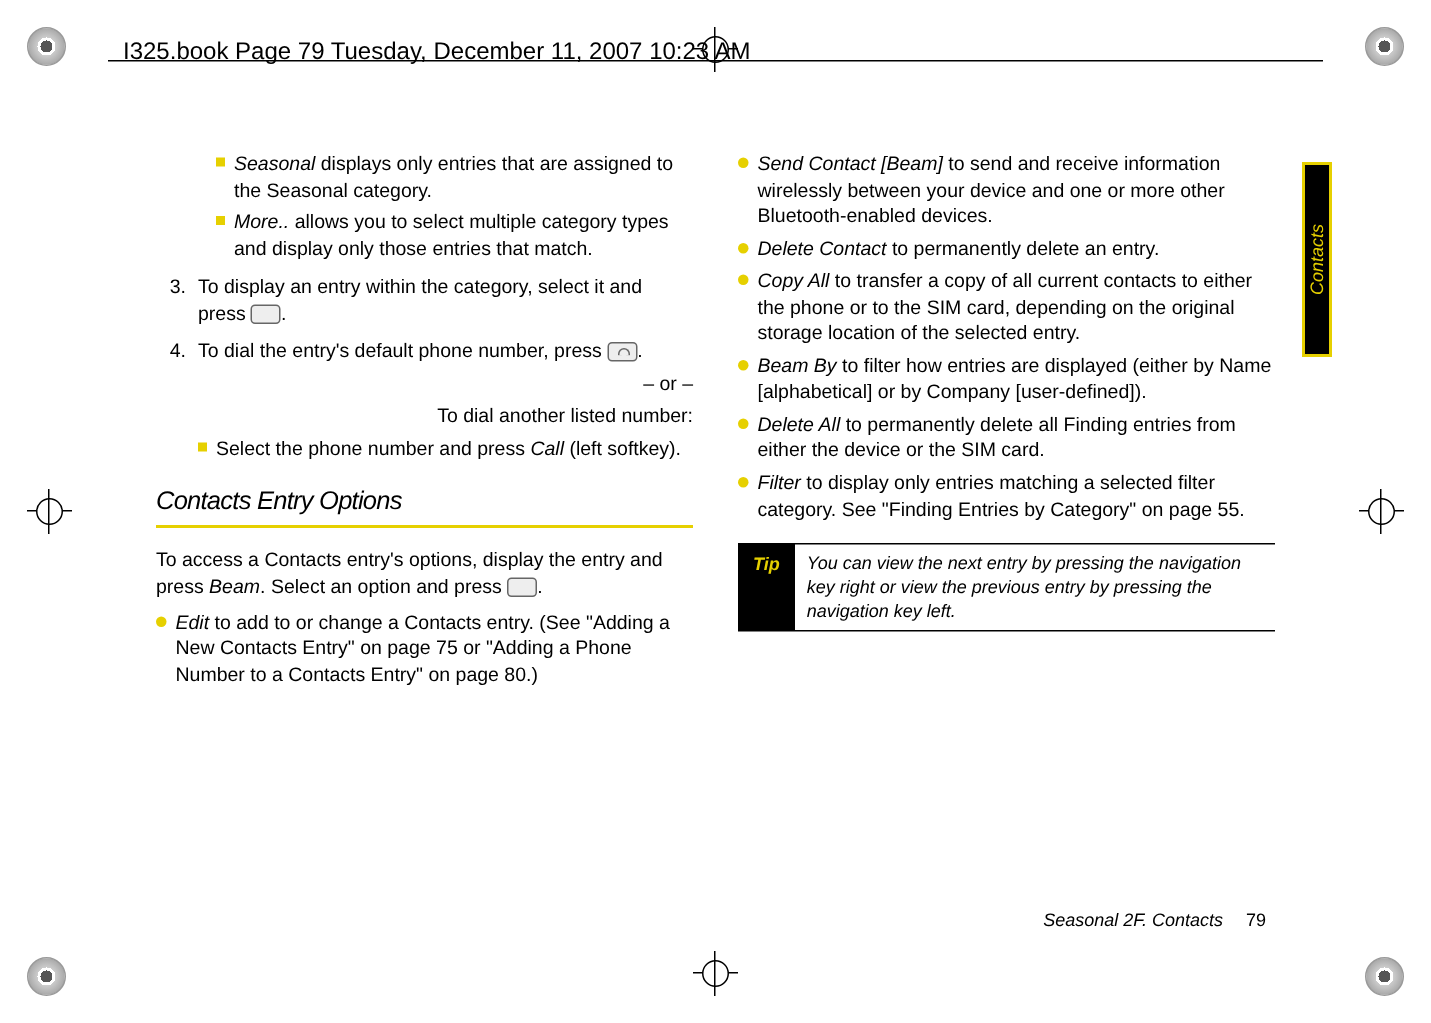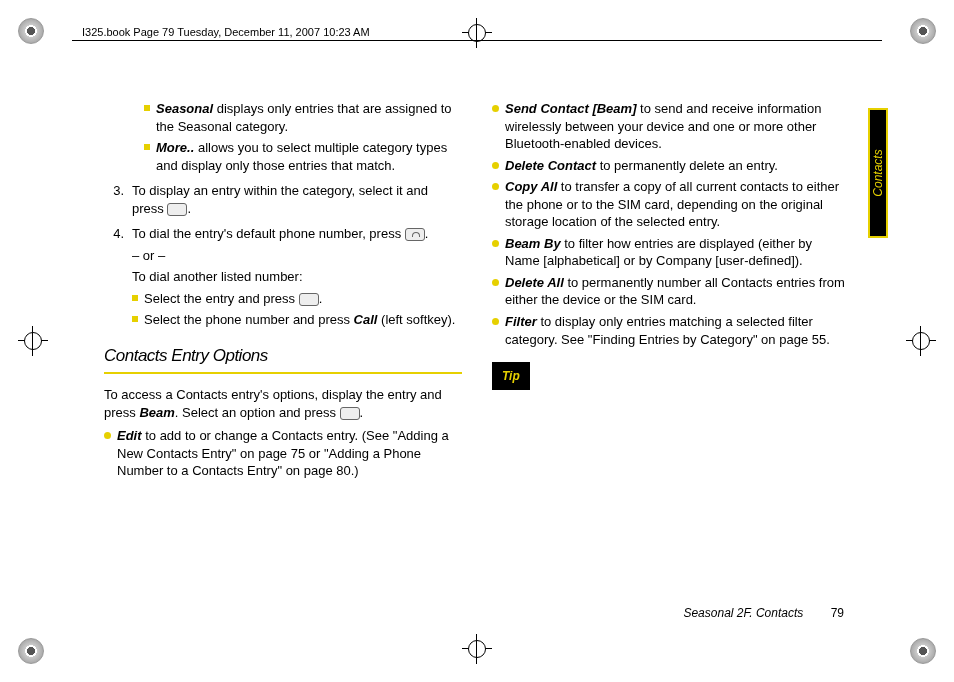--- a/index.html
+++ b/index.html
@@ -34,21 +34,21 @@
   .cross::after { width: 1px; height: 30px; left: 14px; top: 0; }
   .cross .circ {
     position: absolute; top: 6px; left: 6px; width: 18px; height: 18px;
     border: 1px solid #000; border-radius: 50%; background: #fff;
   }
 
   .header-rule {
     position: absolute; top: 40px; left: 72px; right: 72px; height: 1px; background: #000;
   }
   .header-text {
-    position: absolute; top: 26px; left: 82px; font-size: 11px; color: #000;
+    position: absolute; top: 26px; left: 82px; font-size: 16px; color: #000;
   }
 
   .side-tab {
     position: absolute; right: 66px; top: 108px;
     width: 20px; height: 130px;
     background: #000; border: 2px solid #e6d000;
   }
   .side-tab .lbl {
     position: absolute; left: 50%; top: 50%;
     transform: translate(-50%, -50%) rotate(-90deg);
@@ -60,25 +60,25 @@
     position: absolute;
     top: 100px; left: 104px; right: 104px; bottom: 60px;
     display: flex; gap: 30px;
   }
   .col { flex: 1; font-size: 13px; line-height: 1.35; }
   .bullet-row { display: flex; margin-bottom: 4px; }
   .sq { width: 6px; height: 6px; background: #e6d000; margin-top: 5px; margin-right: 6px; flex-shrink: 0; }
   .dot { width: 7px; height: 7px; border-radius: 50%; background: #e6d000; margin-top: 5px; margin-right: 6px; flex-shrink: 0; }
   .bullet-text { flex: 1; }
   .indent-sub { padding-left: 40px; }
-  .bi { font-weight: bold; font-style: italic; }
+  .bi { font-weight: normal; font-style: italic; }
   .num-row { display: flex; margin-bottom: 4px; margin-top: 8px; }
   .num { width: 20px; text-align: right; margin-right: 8px; flex-shrink: 0; }
   .num-body { flex: 1; }
-  .sub-line { margin-left: 28px; margin-top: 4px; margin-bottom: 4px; }
+  .sub-line { margin-left: 28px; margin-top: 4px; margin-bottom: 4px; text-align: right; }
   .icon-box {
     display: inline-block; width: 20px; height: 13px;
     border: 1px solid #666; border-radius: 3px; background: #eee;
     vertical-align: middle; position: relative;
   }
   .icon-box.key::after {
     content: ""; position: absolute; top: 3px; left: 6px; width: 6px; height: 4px;
     border: 1px solid #666; border-bottom: none; border-radius: 4px 4px 0 0;
   }
   h2.section {
@@ -94,21 +94,21 @@
     padding: 6px 10px; flex-shrink: 0;
   }
   .tip-body {
     border-top: 1px solid #000; border-bottom: 1px solid #000;
     padding: 4px 8px; font-style: italic; flex: 1;
   }
   .footer {
     position: absolute; bottom: 62px; right: 110px;
     font-size: 12px; font-style: italic;
   }
-  .footer .pnum { font-style: normal; margin-left: 24px; }
+  .footer .pnum { font-style: normal; margin-left: 12px; }
 </style>
 </head>
 <body>
 
 <div class="crop-mark crop-tl">
     <div class="ring"></div>
   </div>
 <div class="crop-mark crop-tr">
     <div class="ring"></div>
   </div>
@@ -173,26 +173,20 @@
       <div class="num-body">
         <span>To dial the entry's default phone number, press </span><span class="icon-box key"></span>.
       </div>
     </div>
     <div class="sub-line">– or –</div>
     <div class="sub-line">To dial another listed number:</div>
 
     <div class="bullet-row" style="margin-left:28px">
       <div class="sq"></div>
       <div class="bullet-text">
-        <span>Select the entry and press </span><span class="icon-box"></span>.
-      </div>
-    </div>
-    <div class="bullet-row" style="margin-left:28px">
-      <div class="sq"></div>
-      <div class="bullet-text">
         <span>Select the phone number and press </span><span class="bi">Call</span><span> (left softkey).</span>
       </div>
     </div>
 
     <h2 class="section">Contacts Entry Options</h2>
     <div class="hr-yellow"></div>
 
     <p style="margin-bottom:6px">
       <span>To access a Contacts entry's options, display the entry and press </span><span class="bi">Beam</span><span>. Select an option and press </span><span class="icon-box"></span>.
     </p>
@@ -226,32 +220,33 @@
     </div>
     <div class="bullet-row">
       <div class="dot"></div>
       <div class="bullet-text">
         <span class="bi">Beam By</span><span> to filter how entries are displayed (either by Name [alphabetical] or by Company [user-defined]).</span>
       </div>
     </div>
     <div class="bullet-row">
       <div class="dot"></div>
       <div class="bullet-text">
-        <span class="bi">Delete All</span><span> to permanently number all Contacts entries from either the device or the SIM card.</span>
+        <span class="bi">Delete All</span><span> to permanently delete all Finding entries from either the device or the SIM card.</span>
       </div>
     </div>
     <div class="bullet-row">
       <div class="dot"></div>
       <div class="bullet-text">
         <span class="bi">Filter</span><span> to display only entries matching a selected filter category. See "Finding Entries by Category" on page 55.</span>
       </div>
     </div>
 
     <div class="tip-box">
       <div class="tip-label">Tip</div>
+      <div class="tip-body">You can view the next entry by pressing the navigation key right or view the previous entry by pressing the navigation key left.</div>
     </div>
   </div>
 </div>
 
 <div class="footer">
   <span>Seasonal 2F. Contacts</span>
   <span class="pnum">79</span>
 </div>
 
 </body></html>

